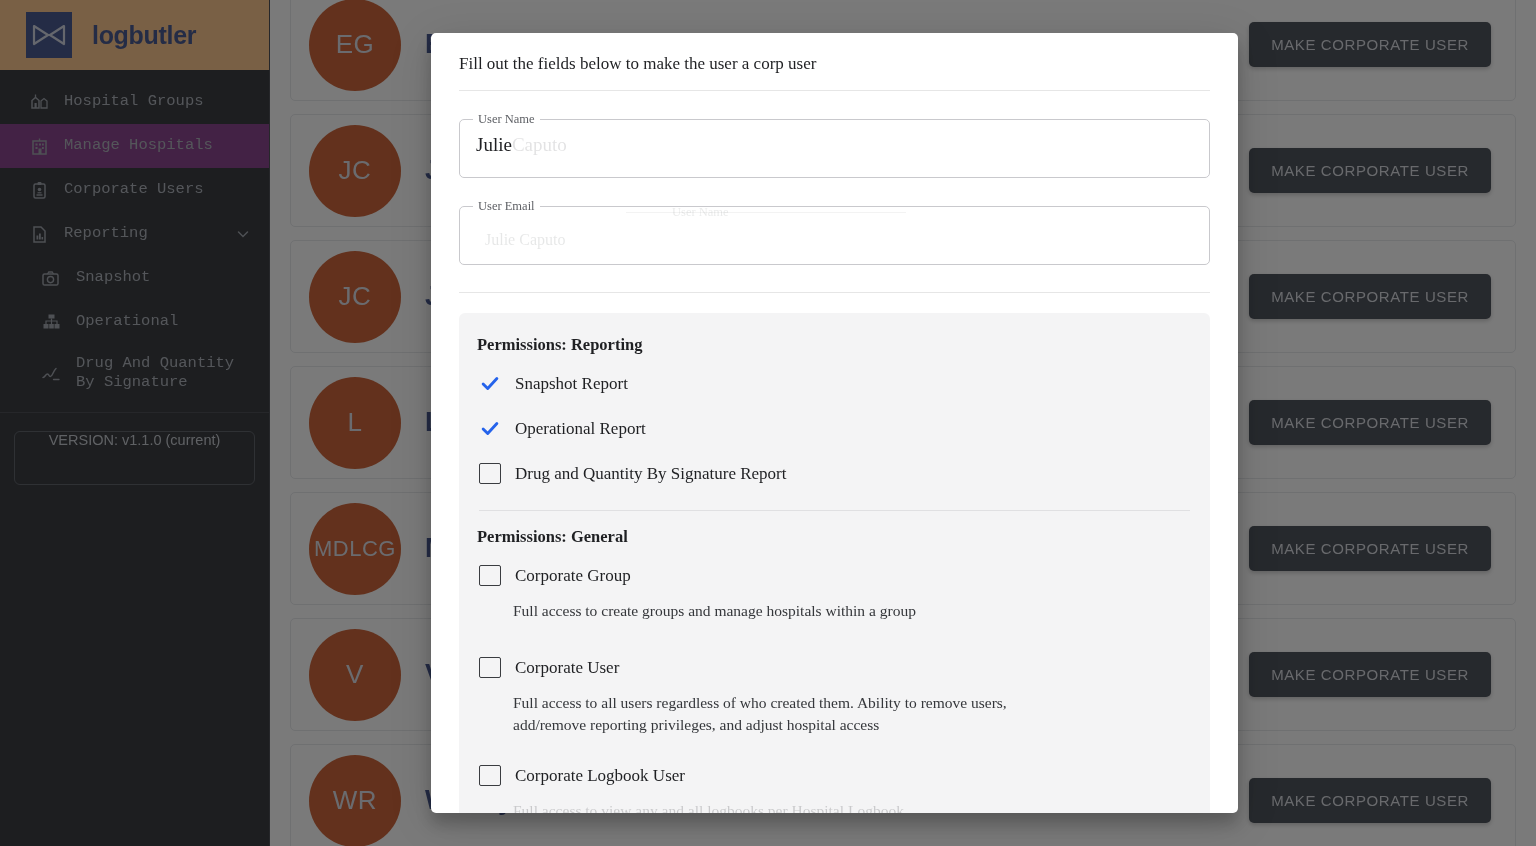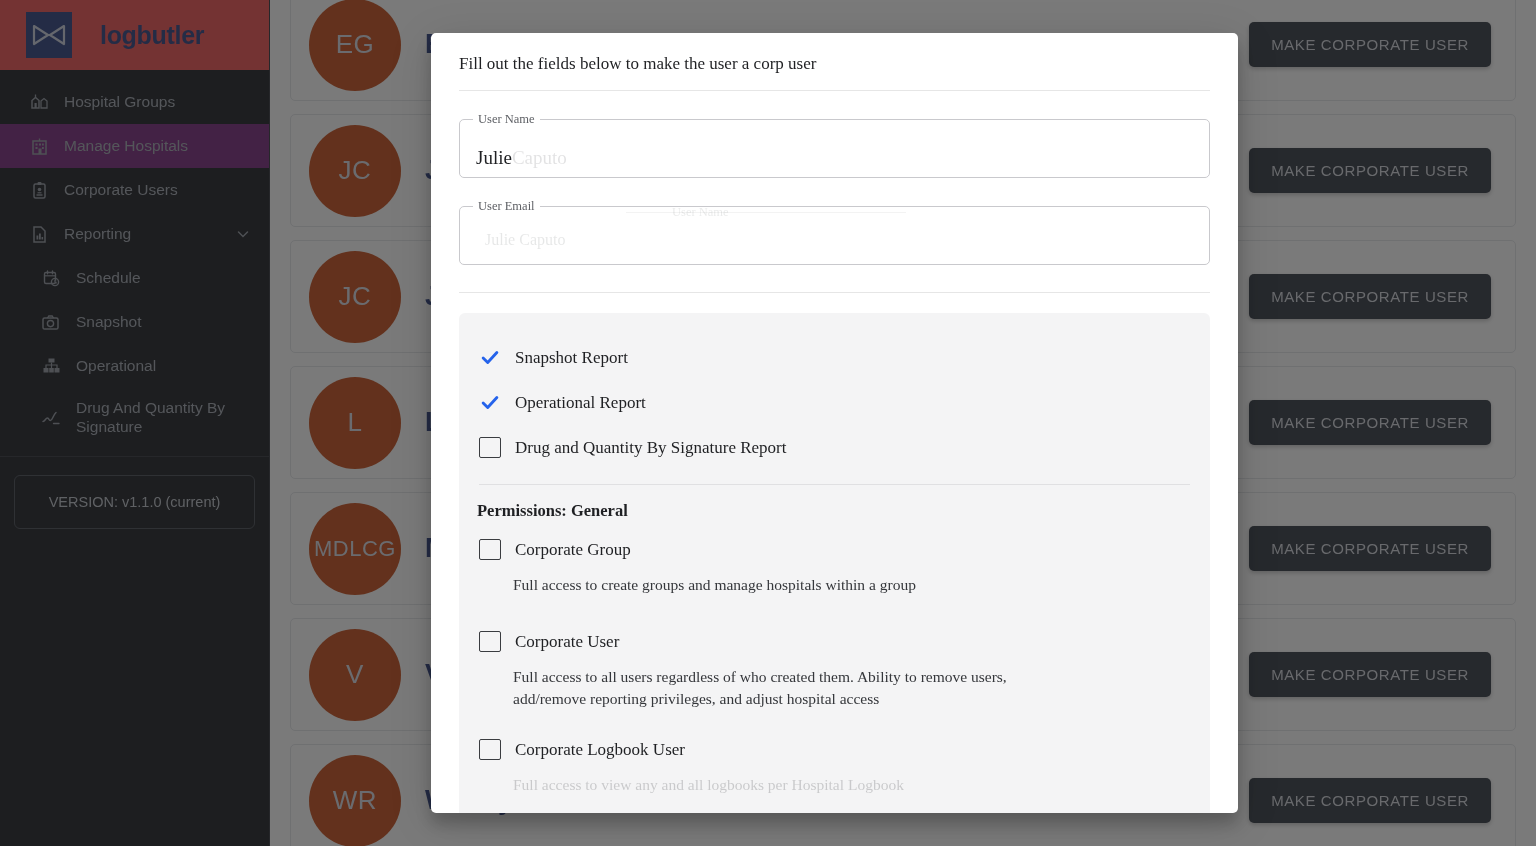--- a/index.html
+++ b/index.html
@@ -17,59 +17,60 @@
 
   
   #sidebar {
     width: 270px; height: 846px; flex: 0 0 270px;
     background: #0b0e13;
     display: flex; flex-direction: column;
     border-right: 1px solid #22262d;
   }
   .brand {
     height: 70px; flex: 0 0 70px;
-    display: flex; align-items: center; gap: 28px;
+    display: flex; align-items: center; gap: 20px;
     padding-left: 26px;
-    background: #ef4444;
+    background: #fdba74;
   }
   .brand-mark {
     width: 46px; height: 46px; flex: 0 0 46px;
     background: #1e3377;
     display: flex; align-items: center; justify-content: center;
   }
   .brand-name {
     color: #1e3377; font-size: 25px; font-weight: 700; letter-spacing: -0.3px;
   }
 
   .nav { padding-top: 10px; }
   .nav-item {
     display: flex; align-items: center; gap: 14px;
     height: 44px; padding: 0 18px 0 28px;
     color: #9ba1ab; font-size: 15.5px;
     position: relative;
+    font-family: Liberation Mono, monospace;
   }
   .nav-item.active { background: #701a75; }
   .nav-item .ico {
     width: 22px; height: 22px; flex: 0 0 22px;
     display: flex; align-items: center; justify-content: center;
     color: #8b919b;
   }
   .nav-item .ico svg { display: block; }
   .nav-item .label { flex: 1 1 auto; line-height: 1.25; }
   .nav-item.sub { padding-left: 40px; }
   .nav-item.tall { height: 58px; align-items: center; }
   .nav-item.tall .label { max-width: 170px; }
   .chev { width: 16px; height: 16px; flex: 0 0 16px; color: #8b919b; }
 
   .nav-sep { height: 1px; background: #23272e; margin: 10px 0 0 0; }
 
   .version-wrap { padding: 18px 14px 0 14px; }
   .version-box {
     border: 1px solid #3b4049; border-radius: 6px;
-    height: 54px; display: flex; align-items: center; justify-content: center;
+    height: 54px; display: flex; align-items: flex-start; justify-content: center;
     color: #b9bec6; font-size: 14.5px;
   }
 
   
   #main {
     flex: 1 1 auto; height: 846px;
     padding: 0 20px;
     overflow: hidden;
     background: #ffffff;
   }
@@ -133,21 +134,21 @@
     position: absolute; inset: 0;
     border: 1px solid #c9c9cd; border-radius: 5px;
     padding: 0 10px; margin: 0;
     pointer-events: none;
   }
   .field legend {
     font-size: 12.5px; color: #5f6166;
     padding: 0 5px; margin-left: 3px;
   }
   .field .fvalue {
-    position: absolute; left: 17px; top: 13px; height: 66px;
+    position: absolute; left: 17px; top: 0; height: 66px;
     display: flex; align-items: center;
     font-size: 19px; color: #1f2023;
     white-space: pre;
   }
   .ghost { color: rgba(31,32,35,0.13); }
 
   
   .ghost-field {
     position: absolute; left: 17px; top: 12px;
     width: 600px; height: 54px;
@@ -284,32 +285,20 @@
               </svg>
           </span>
           <span class="label">Reporting</span>
           <span class="chev">
             <svg width="16" height="16" viewBox="0 0 16 16">
                 <path d="M3.5 6 L8 10.5 L12.5 6" fill="none" stroke="currentColor" stroke-width="1.5" stroke-linecap="round"></path>
               </svg>
           </span>
         </div>
 
-        <div class="nav-item sub">
-          <span class="ico">
-            <svg width="19" height="19" viewBox="0 0 19 19">
-                <rect x="2.5" y="3.5" width="11" height="11" rx="1.5" fill="none" stroke="currentColor" stroke-width="1.4"></rect>
-                <path d="M2.5 6.8 H13.5" stroke="currentColor" stroke-width="1.2"></path>
-                <path d="M5.5 2 V4.8 M10.5 2 V4.8" stroke="currentColor" stroke-width="1.4" stroke-linecap="round"></path>
-                <circle cx="13" cy="13" r="3.6" fill="none" stroke="currentColor" stroke-width="1.4"></circle>
-                <path d="M13 11 V13 L14.4 13.9" stroke="currentColor" stroke-width="1.2" stroke-linecap="round"></path>
-              </svg>
-          </span>
-          <span class="label">Schedule</span>
-        </div>
 
         <div class="nav-item sub">
           <span class="ico">
             <svg width="20" height="17" viewBox="0 0 20 17">
                 <rect x="2" y="4" width="15" height="11" rx="1.6" fill="none" stroke="currentColor" stroke-width="1.5"></rect>
                 <path d="M6.5 4 L7.8 2 H11.2 L12.5 4" fill="none" stroke="currentColor" stroke-width="1.3"></path>
                 <circle cx="9.5" cy="9.6" r="3.1" fill="none" stroke="currentColor" stroke-width="1.4"></circle>
               </svg>
           </span>
           <span class="label">Snapshot</span>
@@ -424,20 +413,21 @@
         </div>
         <div class="fvalue">
           <span></span>
         </div>
       </div>
 
       <div class="mid-hr"></div>
 
       <div class="perm-card">
 
+        <div class="perm-heading">Permissions: Reporting</div>
 
         <div class="check-row">
           <span class="chk tick">
             <svg viewBox="0 0 24 24">
                 <path d="M4.5 12.5 L9.5 17.5 L19.5 6.5" fill="none" stroke="currentColor" stroke-width="3.1" stroke-linecap="round" stroke-linejoin="round"></path>
               </svg>
           </span>
           <span class="lbl">Snapshot Report</span>
         </div>
 

